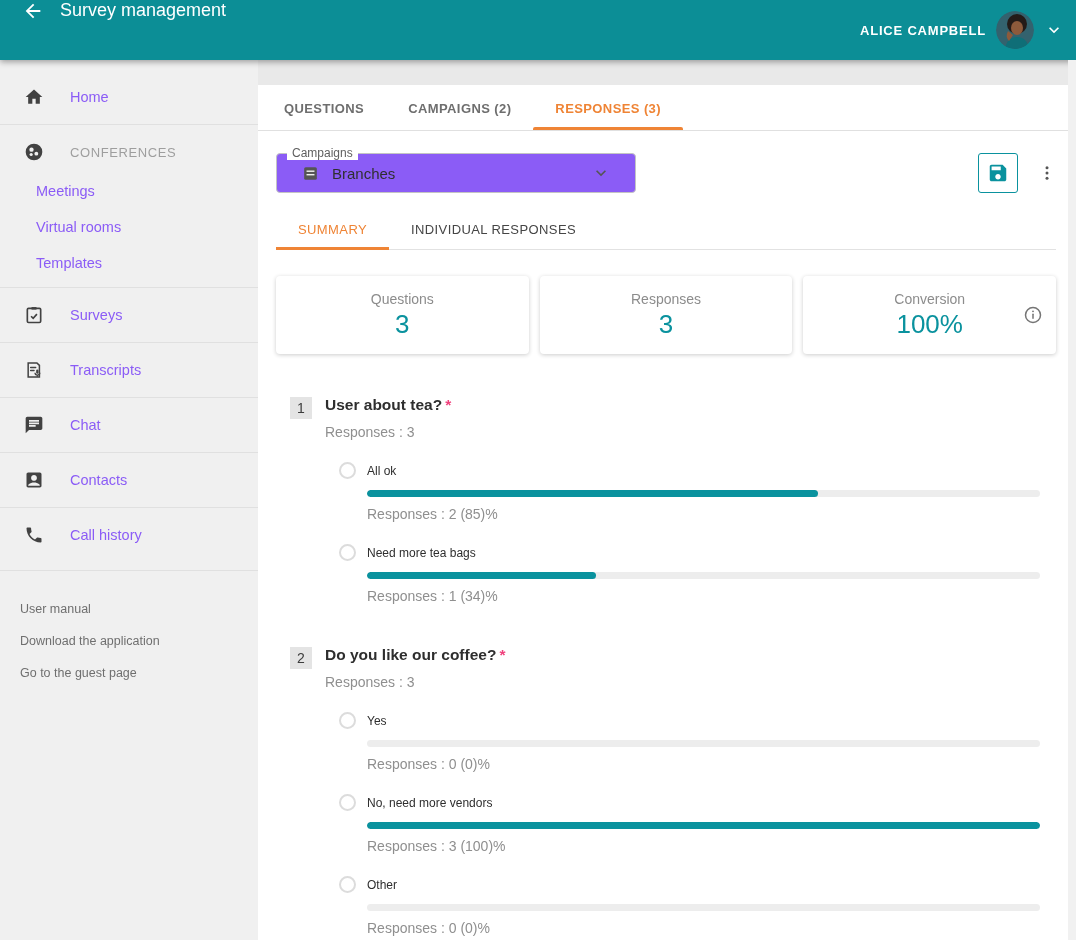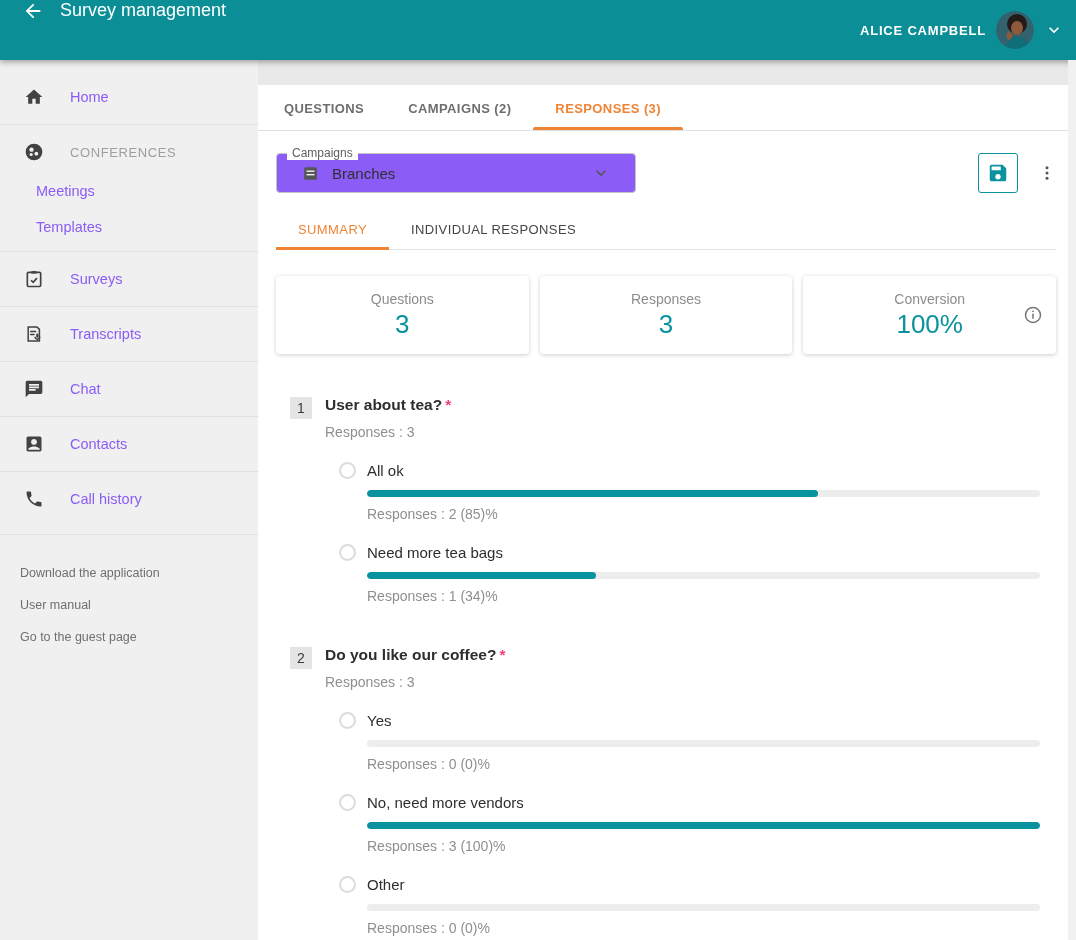--- a/index.html
+++ b/index.html
@@ -74,21 +74,21 @@
   .q-head { display:flex; align-items:flex-start; gap:13px; }
   .q-badge { width:22px; height:22px; background:#e4e4e4; color:#3c3c3c; font-size:14px;
              display:flex; align-items:center; justify-content:center; flex:0 0 auto; margin-top:1px; }
   .q-title { font-size:15.5px; font-weight:700; color:#2e2e2e; }
   .q-required { color:#f0417c; font-weight:700; margin-left:3px; }
   .q-responses { margin-left:35px; margin-top:5px; font-size:14px; color:#8f8f8f; }
 
   .option { margin-top:22px; padding-left:49px; }
   .option-head { display:flex; align-items:center; gap:11px; }
   .radio { width:17px; height:17px; border:2px solid #dcdcdc; border-radius:50%; background:#fff; flex:0 0 auto; cursor:pointer; }
-  .option-label { font-size:15px; color:#2e2e2e;text-align:right; }
+  .option-label { font-size:12px; color:#2e2e2e;text-align:right; }
   .bar-track { height:7px; background:#ededed; border-radius:4px; margin:11px 16px 0 28px; overflow:hidden; }
   .bar-fill { height:100%; background:#0a929e; border-radius:4px; width:0; }
   .option-stat { margin-left:28px; margin-top:9px; font-size:14px; color:#8f8f8f; }
 
   .scrollbar-track { position:absolute; top:60px; right:0; width:8px; height:880px; background:#f1f1f1; z-index:11; }
 </style>
 </head>
 <body>
 
 <div class="header">
@@ -149,20 +149,23 @@
             <circle cx="8.6" cy="15" r="1.9" fill="#f0f0f0"></circle>
             <circle cx="14.8" cy="14" r="2.3" fill="#f0f0f0"></circle>
           </svg>
       </span>
       <span class="nav-section-label">CONFERENCES</span>
     </div>
     <div class="nav-sub">
       <span class="nav-label">Meetings</span>
     </div>
     <div class="nav-sub">
+      <span class="nav-label">Virtual rooms</span>
+    </div>
+    <div class="nav-sub">
       <span class="nav-label">Templates</span>
     </div>
     <div class="sidebar-divider"></div>
 
     <div class="nav-item">
       <span class="nav-ic">
         <svg width="20" height="20" viewBox="0 0 24 24" fill="none" stroke="#424242" stroke-width="2">
           <rect x="4" y="4" width="16" height="17" rx="1.5"></rect>
           <rect x="9" y="2.5" width="6" height="3" fill="#424242" stroke="none"></rect>
           <path d="M8.5 13.5 l2.5 2.5 4.5-5" stroke-width="2" fill="none"></path>
@@ -211,22 +214,22 @@
       <span class="nav-ic">
         <svg width="20" height="20" viewBox="0 0 24 24" fill="#424242">
             <path d="M6.62 10.79c1.44 2.83 3.76 5.14 6.59 6.59l2.2-2.2c.27-.27.67-.36 1.02-.24 1.12.37 2.33.57 3.57.57.55 0 1 .45 1 1V20c0 .55-.45 1-1 1-9.39 0-17-7.61-17-17 0-.55.45-1 1-1h3.5c.55 0 1 .45 1 1 0 1.25.2 2.45.57 3.57.11.35.03.74-.25 1.02l-2.2 2.2z"></path>
           </svg>
       </span>
       <span class="nav-label">Call history</span>
     </div>
     <div class="sidebar-divider" style="margin-top:14px;"></div>
 
     <div class="sidebar-links">
+      <div class="side-link">User manual</div>
       <div class="side-link">Download the application</div>
-      <div class="side-link">User manual</div>
       <div class="side-link">Go to the guest page</div>
     </div>
   </div>
 
   <div class="main">
     <div class="panel">
 
       <div class="tabs-row">
         <div class="tab">QUESTIONS</div>
         <div class="tab">CAMPAIGNS (2)</div>

